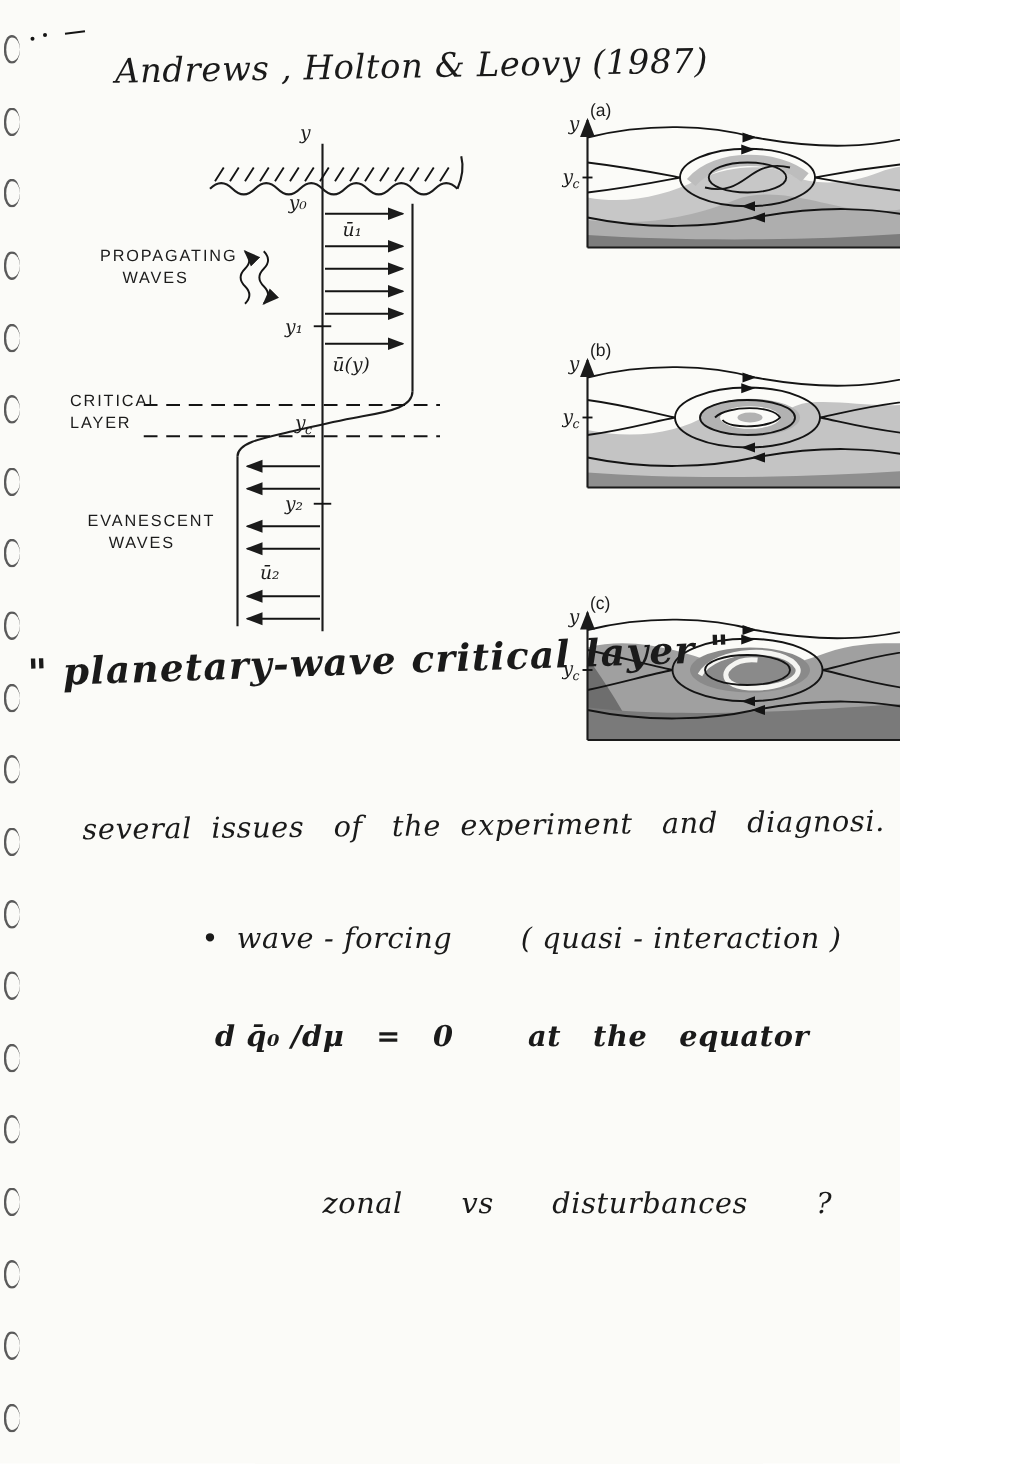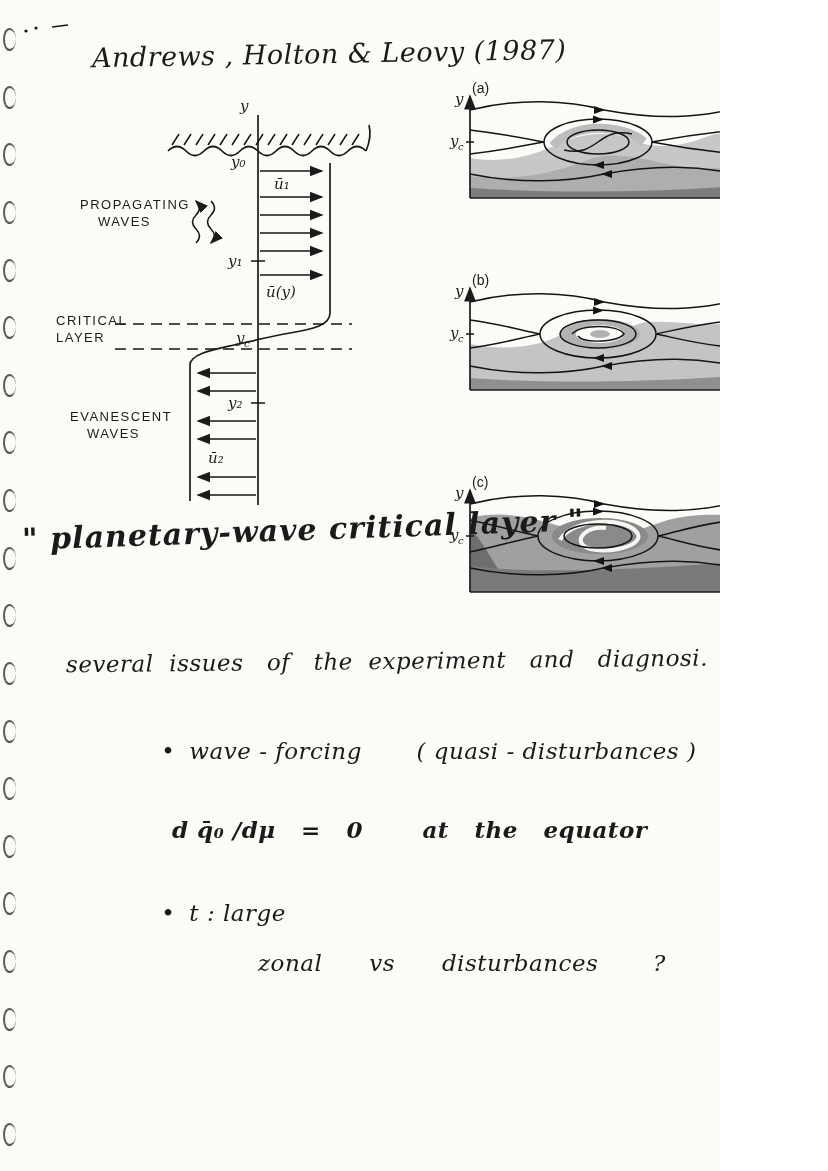--- a/index.html
+++ b/index.html
@@ -256,26 +256,23 @@
     <line x1="18" y1="62" x2="26" y2="62" class="ink2"></line>
     <text x="2" y="66" class="math">y</text>
     <text x="10" y="70" class="mathsm">c</text>
   </svg>
 
   <div class="abs hand quote" style="left:22px; top:512px;">" planetary-wave critical layer "</div>
 
   <div class="abs hand note" style="left:66px; top:648px; transform:rotate(-0.6deg);">several  issues   of   the  experiment   and   diagnosi.</div>
 
   <div class="abs hand note" style="left:130px; top:712px;">
-    <span class="bullet">•</span><span>wave - forcing       ( quasi - disturbances )</span>
+    <span class="bullet">•</span><span>wave - forcing       ( quasi - interaction )</span>
   </div>
 
 
   <div class="abs hand note" style="left:172px; top:816px;font-weight:bold;">d q̄₀ /dμ   =   0       at   the   equator</div>
 
-  <div class="abs hand note" style="left:130px; top:874px;">
-    <span class="bullet">•</span><span>t : large</span>
-  </div>
 
 
   <div class="abs hand note" style="left:258px; top:950px;">zonal      vs      disturbances       ?</div>
 
 </div>
 
 </body></html>

